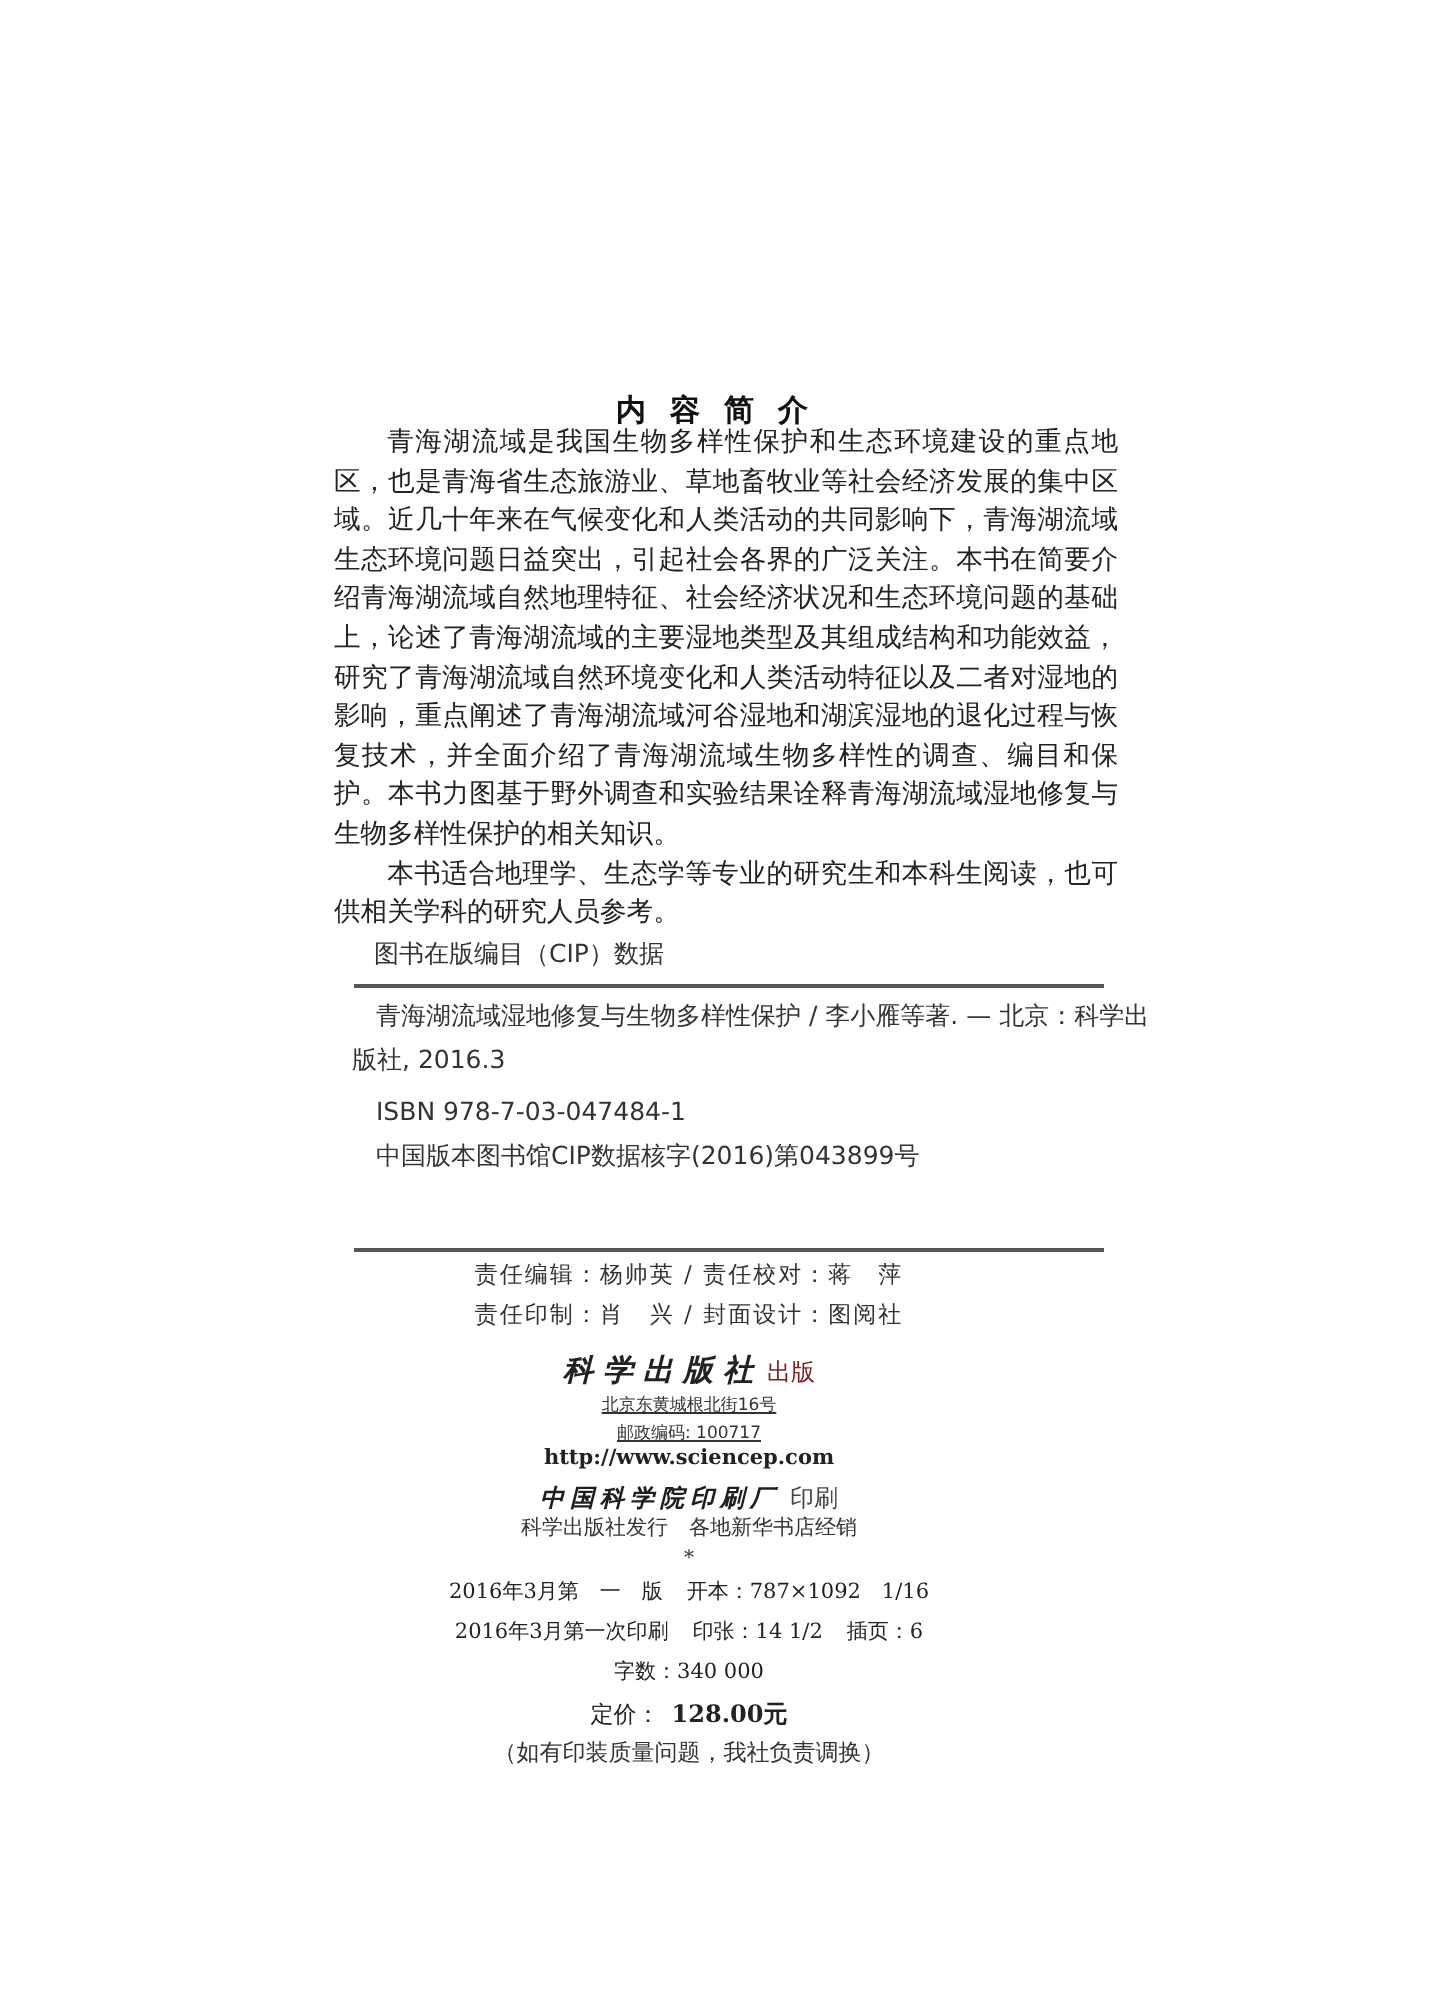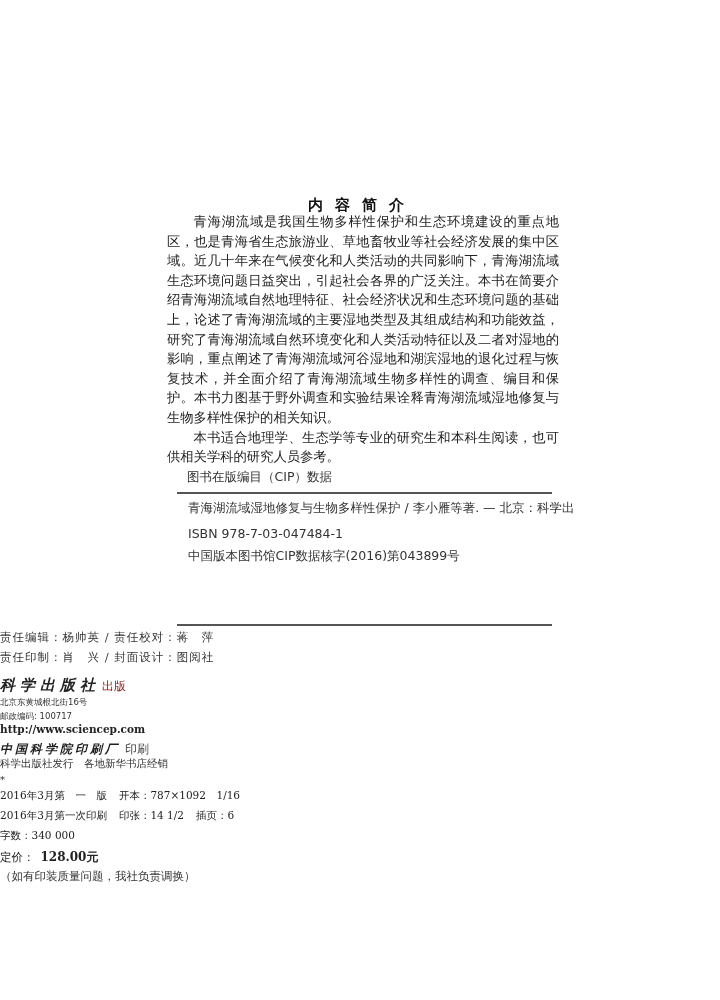--- a/index.html
+++ b/index.html
@@ -24,26 +24,26 @@
   .rule { background: #555; height: 2px; left: 177px; width: 375px; }
   .rule.top { top: 492px; }
   .rule.bottom { top: 624px; }
   .cip-body {
     left: 176px; width: 385px; top: 497px; font-size: 12.5px; line-height: 22px; color: #333;
     font-family: "DejaVu Sans", sans-serif;
   }
   .cip-body .line { white-space: nowrap; }
   .cip-body .indent { padding-left: 12px; }
   .cip-body .gap { margin-top: 4px; }
-  .centered { left: 0; width: 689px; white-space: nowrap; }
+  .centered { left: 0; width: 689px; text-align: center; white-space: nowrap; }
   .staff { font-size: 11.5px; color: #333; letter-spacing: 1px; font-family: "DejaVu Serif", serif; }
   .publisher { font-size: 12px; color: #222; }
   .publisher .logo { font-weight: bold; font-style: italic; letter-spacing: 5px; font-size: 15px; }
   .publisher .suffix { font-family: "DejaVu Sans", sans-serif; color: #7f1d1d; margin-left: 2px; }
-  .small { font-size: 8.5px; color: #333; font-family: "DejaVu Sans", sans-serif; }
+  .small { font-size: 8.5px; color: #333; font-family: "DejaVu Sans", sans-serif; text-decoration: underline; }
   .url { font-size: 10.5px; color: #222; font-weight: bold; }
   .printer .logo { font-weight: bold; font-style: italic; letter-spacing: 3px; font-size: 12px; }
   .printer .suffix { font-family: "DejaVu Sans", sans-serif; color: #444; font-size: 12px; }
   .dist { font-size: 10.5px; color: #333; font-family: "DejaVu Sans", sans-serif; }
   .star { font-size: 10px; color: #333; }
   .spec { font-size: 10.5px; color: #222; }
   .spec .sep { display: inline-block; width: 12px; }
   .price { font-size: 11.5px; color: #222; }
   .price b { font-size: 12px; margin-left: 6px; }
   .note { font-size: 11.5px; color: #333; font-family: "DejaVu Sans", sans-serif; }
@@ -56,20 +56,21 @@
 <div class="abs summary">
   <p>青海湖流域是我国生物多样性保护和生态环境建设的重点地区，也是青海省生态旅游业、草地畜牧业等社会经济发展的集中区域。近几十年来在气候变化和人类活动的共同影响下，青海湖流域生态环境问题日益突出，引起社会各界的广泛关注。本书在简要介绍青海湖流域自然地理特征、社会经济状况和生态环境问题的基础上，论述了青海湖流域的主要湿地类型及其组成结构和功能效益，研究了青海湖流域自然环境变化和人类活动特征以及二者对湿地的影响，重点阐述了青海湖流域河谷湿地和湖滨湿地的退化过程与恢复技术，并全面介绍了青海湖流域生物多样性的调查、编目和保护。本书力图基于野外调查和实验结果诠释青海湖流域湿地修复与生物多样性保护的相关知识。</p>
   <p>本书适合地理学、生态学等专业的研究生和本科生阅读，也可供相关学科的研究人员参考。</p>
 </div>
 
 <div class="abs cip-head">图书在版编目（CIP）数据</div>
 <div class="abs rule top"></div>
 
 <div class="abs cip-body">
   <div class="line indent">青海湖流域湿地修复与生物多样性保护 / 李小雁等著. — 北京：科学出</div>
+  <div class="line">版社, 2016.3</div>
   <div class="line indent gap">ISBN 978-7-03-047484-1</div>
   <div class="line indent">中国版本图书馆CIP数据核字(2016)第043899号</div>
 </div>
 <div class="abs rule bottom"></div>
 
 <div class="abs centered staff" style="top:630px">责任编辑：杨帅英 / 责任校对：蒋　萍</div>
 <div class="abs centered staff" style="top:650px">责任印制：肖　兴 / 封面设计：图阅社</div>
 
 <div class="abs centered publisher" style="top:676px">
   <span class="logo">科学出版社</span><span class="suffix">出版</span>

